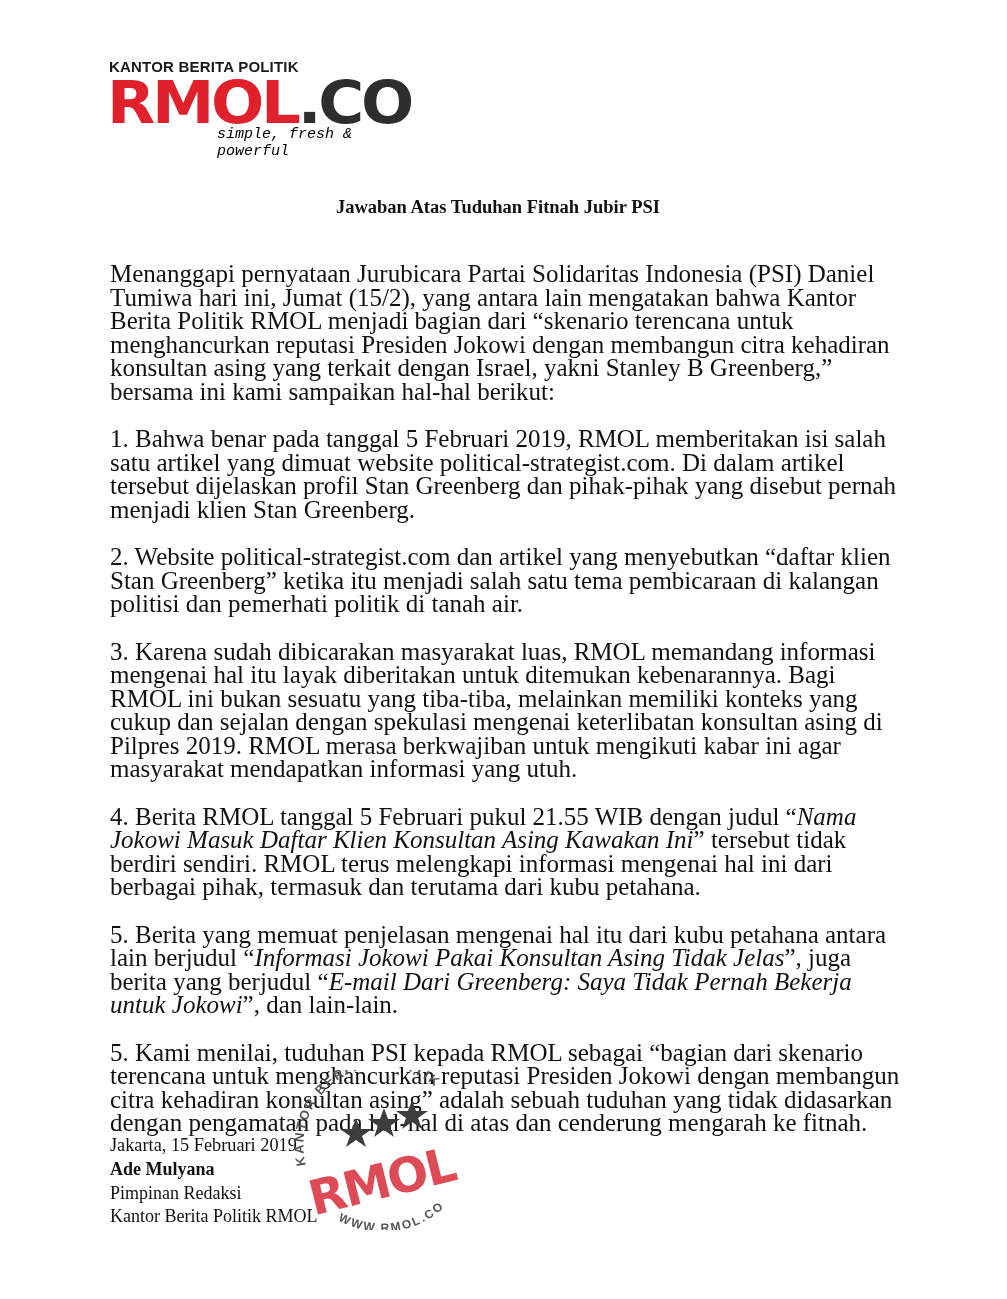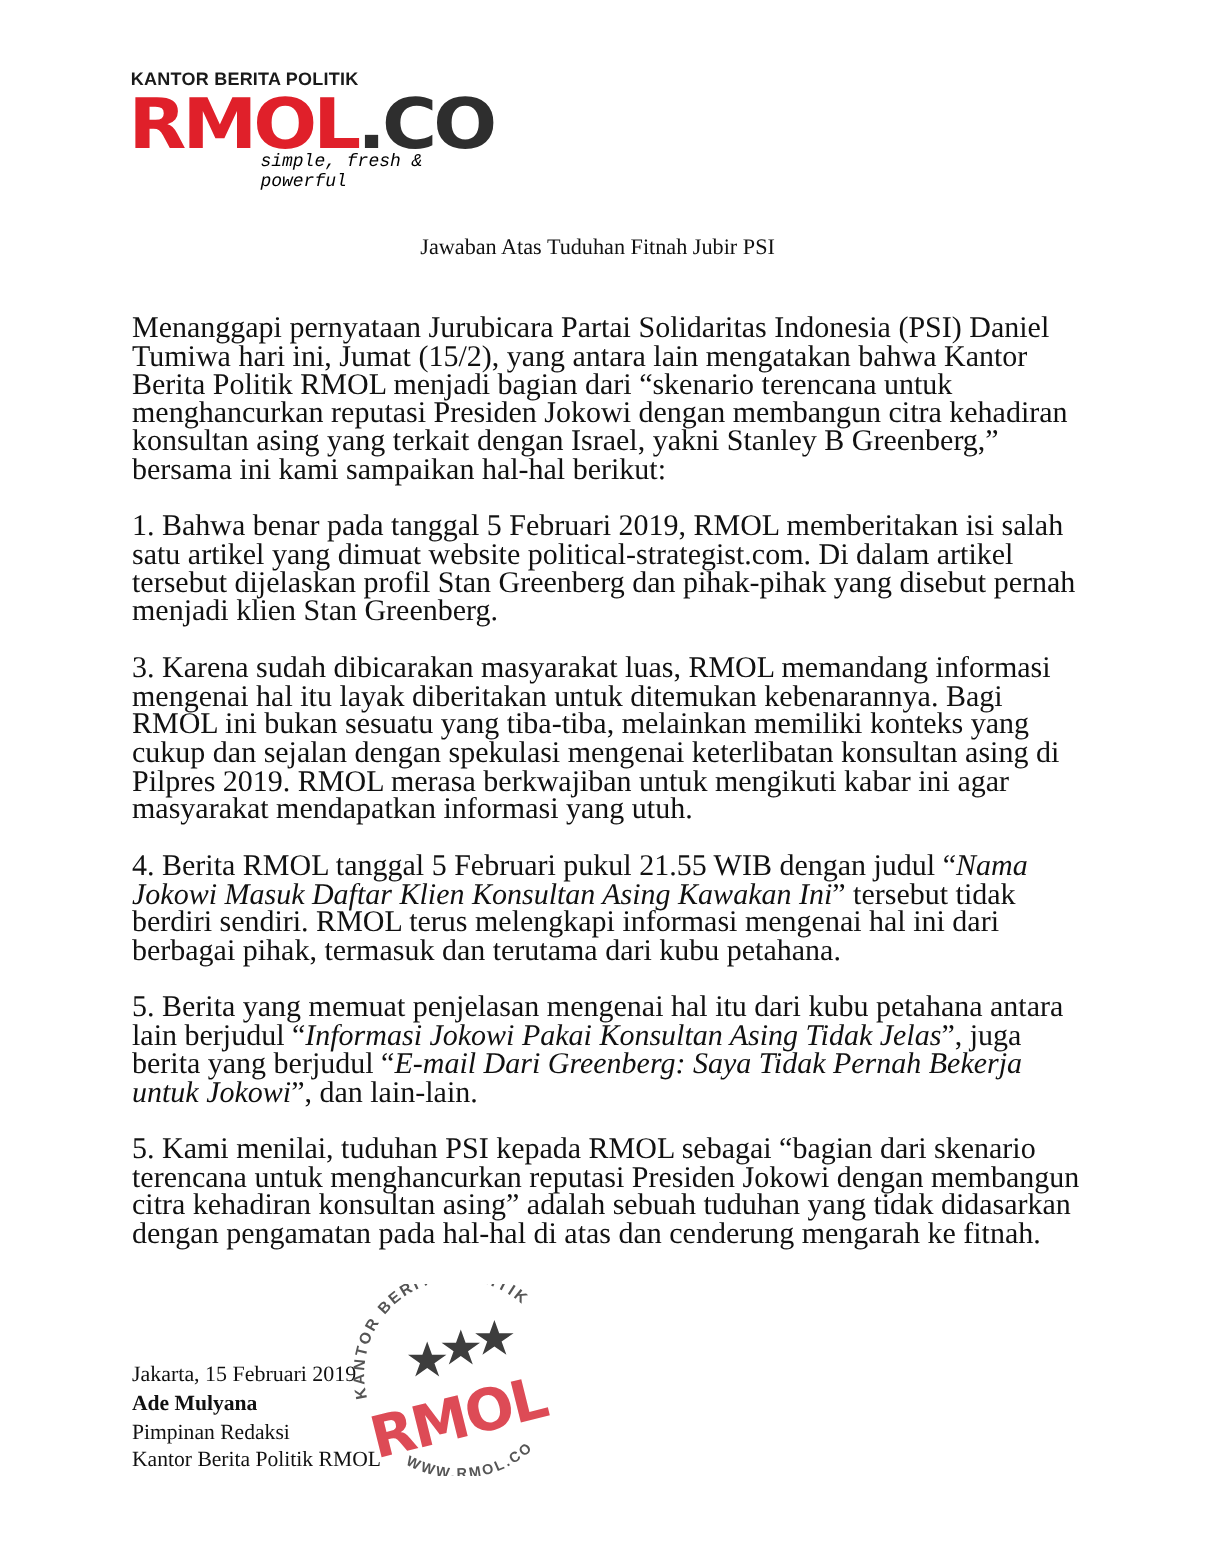--- a/index.html
+++ b/index.html
@@ -7,21 +7,21 @@
          font-family: "Liberation Serif", "DejaVu Serif", serif; color: #111; }
   .logo { position: absolute; left: 107px; top: 58px; width: 290px; height: 90px; }
   .logo .kicker { position: absolute; left: 2px; top: 0px; font-family: "Liberation Sans", "DejaVu Sans", sans-serif;
                   font-weight: bold; font-size: 15px; color: #1a1a1a; letter-spacing: 0.2px; }
   .logo .brand { position: absolute; left: 0px; top: 14px; font-family: "DejaVu Sans", "Liberation Sans", sans-serif;
                  font-weight: bold; font-size: 58px; line-height: 62px; letter-spacing: -3px; transform: scaleX(1.08); transform-origin: left; }
   .logo .brand .red { color: #e0202a; }
   .logo .brand .dark { color: #2e2e2e; }
   .logo .tagline { position: absolute; left: 110px; top: 68px; font-family: Liberation Mono, monospace;
                    font-style: italic; font-size: 15px; color: #000000; }
-  .title { position: absolute; left: 0; width: 996px; top: 197px; text-align: center; font-weight: normal; font-size: 18.5px; }
+  .title { position: absolute; left: 0; width: 996px; top: 197px; text-align: center; font-weight: bold; font-size: 18.5px; }
   .body { position: absolute; left: 110px; top: 262px; width: 800px; font-size: 25px; line-height: 23.6px; }
   .body p { margin: 0 0 23.6px 0; }
   .body em { font-style: italic; }
   .sig-date { position: absolute; left: 110px; top: 1135px; font-size: 18.3px; }
   .sig { position: absolute; left: 110px; top: 1158px; font-size: 18px; line-height: 23.6px; }
   .sig .name { font-weight: bold; }
   .stamp { position: absolute; left: 286px; top: 1070px; width: 190px; height: 160px; }
 </style>
 </head>
 <body>
@@ -30,20 +30,21 @@
   <div class="kicker">KANTOR BERITA POLITIK</div>
   <div class="brand"><span class="red">RMOL</span><span class="dark">.CO</span></div>
   <div class="tagline">simple, fresh &amp; powerful</div>
 </div>
 
 <div class="title">Jawaban Atas Tuduhan Fitnah Jubir PSI</div>
 
 <div class="body">
   <p>Menanggapi pernyataan Jurubicara Partai Solidaritas Indonesia (PSI) Daniel Tumiwa hari ini, Jumat (15/2), yang antara lain mengatakan bahwa Kantor Berita Politik RMOL menjadi bagian dari “skenario terencana untuk menghancurkan reputasi Presiden Jokowi dengan membangun citra kehadiran konsultan asing yang terkait dengan Israel, yakni Stanley B Greenberg,” bersama ini kami sampaikan hal-hal berikut:</p>
   <p>1. Bahwa benar pada tanggal 5 Februari 2019, RMOL  memberitakan isi salah satu artikel yang dimuat website political-strategist.com. Di dalam artikel tersebut dijelaskan profil Stan Greenberg dan pihak-pihak yang disebut pernah menjadi klien Stan Greenberg.</p>
+  <p>2. Website political-strategist.com dan artikel yang menyebutkan “daftar klien Stan Greenberg” ketika itu menjadi salah satu tema pembicaraan di kalangan politisi dan pemerhati politik di tanah air.</p>
   <p>3. Karena sudah dibicarakan masyarakat luas, RMOL memandang informasi mengenai hal itu layak diberitakan untuk ditemukan kebenarannya. Bagi RMOL ini bukan sesuatu yang tiba-tiba, melainkan memiliki konteks yang cukup dan sejalan dengan spekulasi mengenai keterlibatan konsultan asing di Pilpres 2019. RMOL merasa berkwajiban untuk mengikuti kabar ini agar masyarakat mendapatkan informasi yang utuh.</p>
   <p><span>4. Berita RMOL tanggal 5 Februari pukul 21.55 WIB dengan judul “</span><em>Nama Jokowi Masuk Daftar Klien Konsultan Asing Kawakan Ini</em><span>” tersebut tidak berdiri sendiri. RMOL terus melengkapi informasi mengenai hal ini dari berbagai pihak, termasuk dan terutama dari kubu petahana.</span></p>
   <p><span>5. Berita yang memuat penjelasan mengenai hal itu dari kubu petahana antara lain berjudul “</span><em>Informasi Jokowi Pakai Konsultan Asing Tidak Jelas</em><span>”, juga berita yang berjudul “</span><em>E-mail Dari Greenberg: Saya Tidak Pernah Bekerja untuk Jokowi</em><span>”, dan lain-lain.</span></p>
   <p>5. Kami menilai, tuduhan PSI kepada RMOL sebagai “bagian dari skenario terencana untuk menghancurkan reputasi Presiden Jokowi dengan membangun citra kehadiran konsultan asing” adalah sebuah tuduhan yang tidak didasarkan dengan pengamatan pada hal-hal di atas dan cenderung mengarah ke fitnah.</p>
 </div>
 
 <div class="sig-date">Jakarta, 15 Februari 2019</div>
 
 <div class="sig">
   <div class="name">Ade Mulyana</div>

